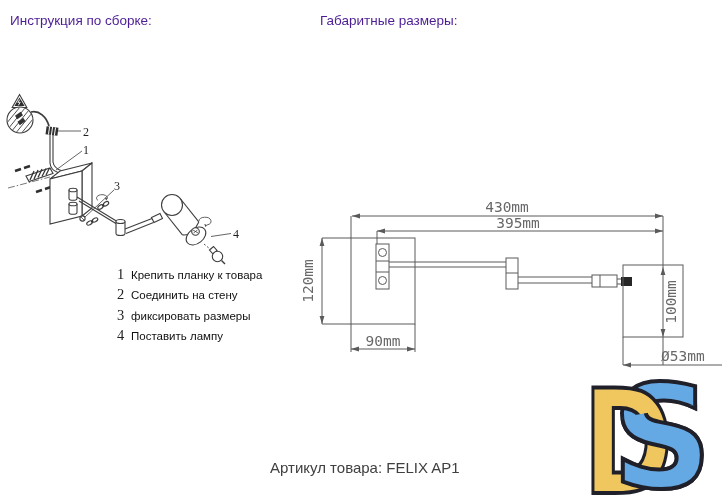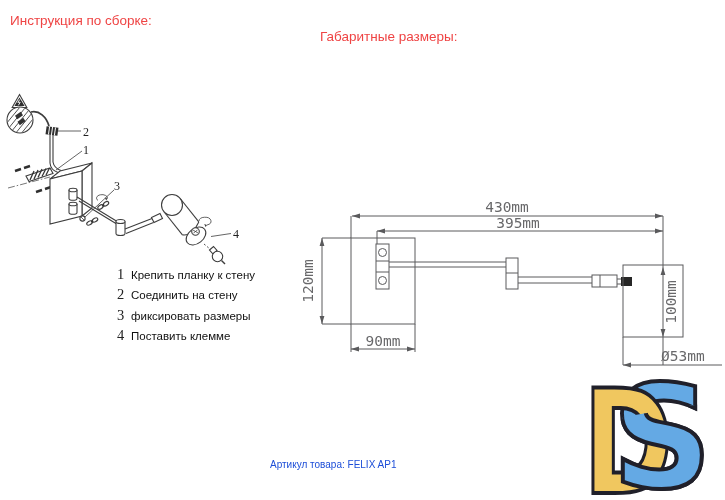--- a/index.html
+++ b/index.html
@@ -1,26 +1,26 @@
 <!DOCTYPE html>
 <html><head>
 <meta charset="utf-8">
 <style>
   html,body{margin:0;padding:0;background:#888;}
   .canvas{position:relative;width:725px;height:500px;background:#ffffff;overflow:hidden;
           font-family:"Liberation Sans",sans-serif;}
-  .hdr{position:absolute;font-size:13.5px;color:#ef4444;white-space:nowrap;}
+  .hdr{position:absolute;font-size:13.5px;color:#4c1d95;white-space:nowrap;}
   #hdr-assembly{left:10px;top:13px;}
-  #hdr-dims{left:320px;top:29px;}
+  #hdr-dims{left:320px;top:13px;}
   .steps{position:absolute;left:117px;top:266px;}
   .step{display:flex;align-items:baseline;height:20.4px;}
   .step-num{font-family:"Liberation Serif","DejaVu Serif",serif;font-size:14.5px;color:#222;
             width:11px;flex:0 0 11px;}
   .step-text{font-size:11.5px;color:#101010;margin-left:3px;white-space:nowrap;}
-  .footer{position:absolute;left:270px;top:459px;font-size:10px;color:#1d4ed8;white-space:nowrap;}
+  .footer{position:absolute;left:270px;top:459px;font-size:15px;color:#404040;white-space:nowrap;}
   svg{position:absolute;display:block;}
   #svg-assembly{left:0;top:88px;}
   #svg-dims{left:300px;top:195px;}
   #svg-logo{left:573px;top:372px;}
   .dimline{stroke:#5a5a5c;stroke-width:1;fill:none;}
   .dimarrow{fill:#5a5a5c;stroke:none;}
   .dimtext{font-family:"DejaVu Sans Mono",monospace;font-size:14.5px;fill:#68686a;}
   .draw{stroke:#3d3d3d;stroke-width:1.1;fill:none;}
   .drawf{stroke:#3d3d3d;stroke-width:1.1;fill:#ffffff;}
   .leader{stroke:#3d3d3d;stroke-width:0.8;fill:none;}
@@ -169,33 +169,33 @@
       <path d="M204,244 L210,249" stroke="#3d3d3d" stroke-width="0.9" stroke-dasharray="2 2" fill="none"></path>
       <polygon points="209.5,250 213.5,246.5 217,250.5 213,254" class="drawf"></polygon>
       <circle cx="217.5" cy="256.5" r="5.2" class="drawf"></circle>
       <line x1="221.5" y1="260.5" x2="225" y2="264" stroke="#3d3d3d" stroke-width="1.4"></line>
     </g>
   </svg>
 
   <div class="steps">
     <div class="step">
       <span class="step-num">1</span>
-      <span class="step-text">Крепить планку к стену</span>
+      <span class="step-text">Крепить планку к товара</span>
     </div>
     <div class="step">
       <span class="step-num">2</span>
       <span class="step-text">Соединить на стену</span>
     </div>
     <div class="step">
       <span class="step-num">3</span>
       <span class="step-text">фиксировать размеры</span>
     </div>
     <div class="step">
       <span class="step-num">4</span>
-      <span class="step-text">Поставить клемме</span>
+      <span class="step-text">Поставить лампу</span>
     </div>
   </div>
 
   <svg id="svg-dims" width="425" height="180" viewBox="300 195 425 375" style="height:375px;">
 
     <g>
       <line x1="352" y1="216" x2="663" y2="216" class="dimline"></line>
       <polygon points="352,216 360,213.6 360,218.4" class="dimarrow"></polygon>
       <polygon points="663,216 655,213.6 655,218.4" class="dimarrow"></polygon>
       <text x="507" y="212" text-anchor="middle" class="dimtext">430mm</text>

